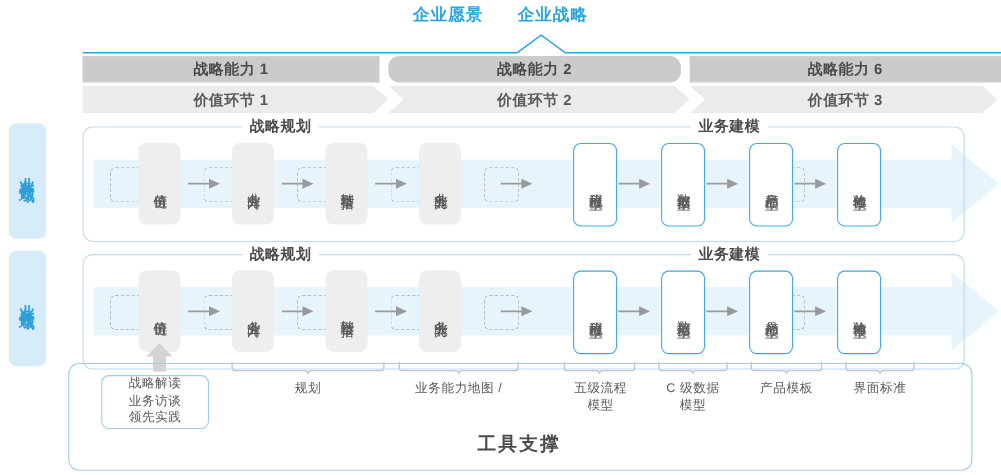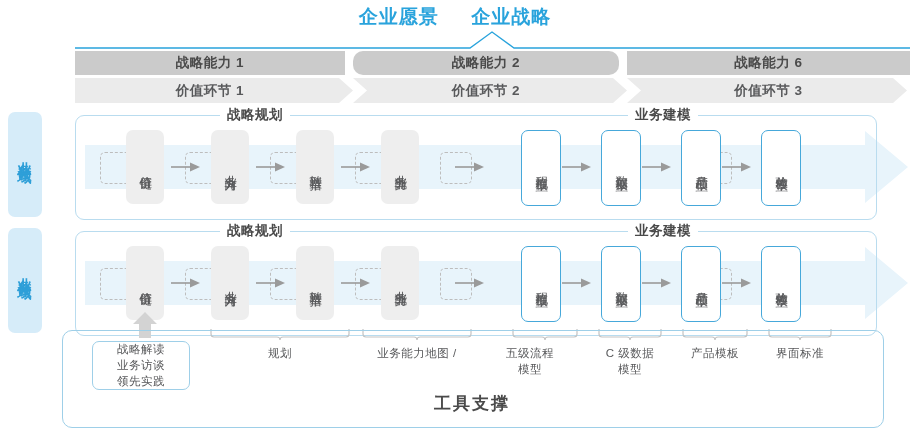--- a/index.html
+++ b/index.html
@@ -19,21 +19,21 @@
     overflow: hidden;
     background: #ffffff;
   }
 
   
   .top-titles {
     position: absolute;
     left: 0; top: 4px;
     width: 910px;
     text-align: center;
-    font-size: 19px;
+    font-size: 15px;
     font-weight: bold;
     color: #29a3dc;
     letter-spacing: 1px;
   }
   .top-titles .t2 { margin-left: 26px; }
 
   .peak-svg {
     position: absolute;
     left: 75px; top: 30px;
     width: 835px; height: 22px;
@@ -164,21 +164,21 @@
   .arrow-svg { position: absolute; }
 
   
   .tool-box {
     position: absolute;
     border: 1.3px solid #9ecfe8;
     border-radius: 7px;
     background: #ffffff;
     display: flex;
     align-items: center;
-    justify-content: flex-start;
+    justify-content: center;
     text-align: center;
     font-size: 11.5px;
     line-height: 1.38;
     color: #58595b;
     letter-spacing: .5px;
   }
   .tool-label {
     position: absolute;
     text-align: center;
     font-size: 11.5px;
@@ -402,21 +402,21 @@
       </svg>
       <svg width="64" height="14" viewBox="0 0 64 14" style="position: absolute; left: 768px; top: 328px;">
         <path d="M1,1 L1,6 Q1,9 4,9 L29,9 Q32,9 32,12 Q32,9 35,9 L60,9 Q63,9 63,6 L63,1" fill="none" stroke="#c4c4c4" stroke-width="1.2"></path>
       </svg>
       <div class="tool-label" style="left: 220px; width: 120px; top: 346px;">
         <div>规划</div>
       </div>
       <div class="tool-label" style="left: 357px; width: 120px; top: 346px;">
         <div>业务能力地图 /</div>
       </div>
-      <div class="tool-label" style="left: 470px; width: 120px; top: 346px;">
+      <div class="tool-label" style="left: 486px; width: 120px; top: 346px;">
         <div>五级流程</div>
         <div>模型</div>
       </div>
       <div class="tool-label" style="left: 570px; width: 120px; top: 346px;">
         <div>C 级数据</div>
         <div>模型</div>
       </div>
       <div class="tool-label" style="left: 655px; width: 120px; top: 346px;">
         <div>产品模板</div>
       </div>

